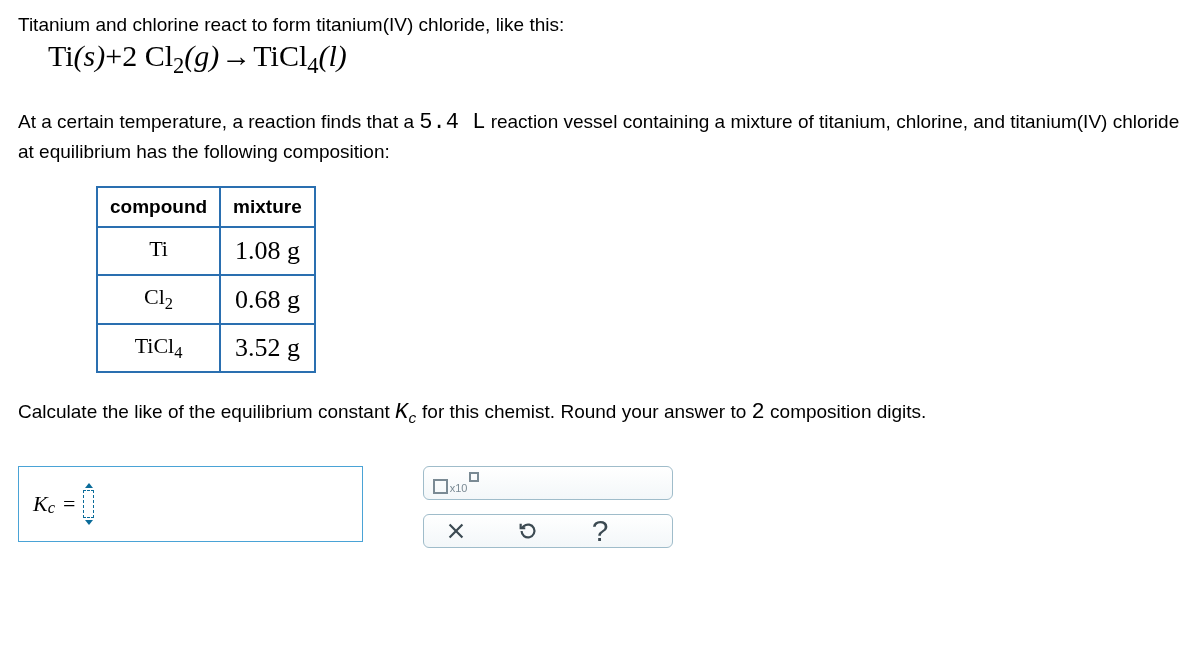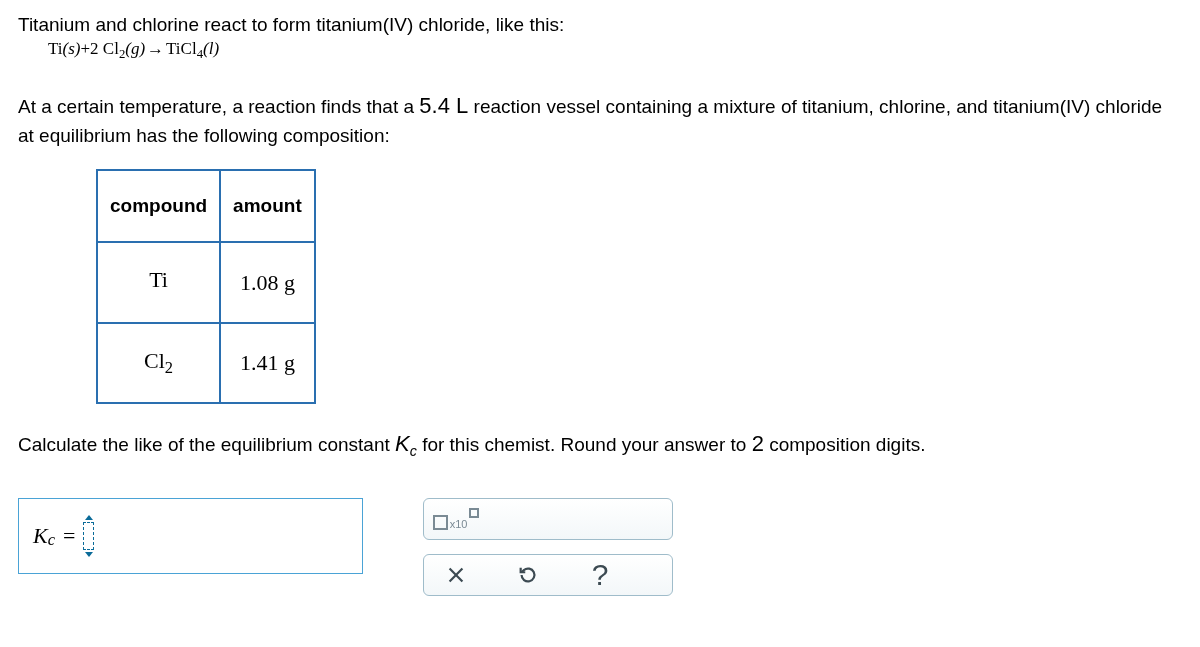--- a/index.html
+++ b/index.html
@@ -7,54 +7,54 @@
       font-family: Verdana, Geneva, sans-serif;
       font-size: 19px;
       color: #000;
       padding: 12px 18px;
       width: 1200px;
       background: #fff;
     }
     .intro { line-height: 1.4; }
     .equation {
       font-family: 'Times New Roman', serif;
-      font-size: 17px;
+      font-size: 30px;
       margin-left: 30px;
       margin-bottom: 28px;
     }
     .equation .arrow { display:inline-block; margin:0 2px; }
     .para { margin-bottom: 20px; line-height: 1.45; }
-    .num { font-family: Liberation Sans, sans-serif; font-size: 22px; }
+    .num { font-family: Liberation Mono, monospace; font-size: 22px; }
     .subnum { font-size: 0.75em; vertical-align: sub; }
     .ital { font-style: italic; }
 
     table.comp {
       border-collapse: collapse;
       margin-left: 78px;
       margin-bottom: 24px;
     }
     table.comp th, table.comp td {
       border: 2px solid #2a6fb0;
-      padding: 24px 12px;
+      padding: 8px 12px;
       text-align: center;
       font-size: 19px;
     }
     table.comp th {
       background: #fff;
       font-weight: bold;
       font-family: Verdana, sans-serif;
     }
     table.comp td.compound {
       font-family: 'Times New Roman', serif;
       font-size: 22px;
       min-width: 110px;
     }
     table.comp td.amount {
       font-family: 'Times New Roman', serif;
-      font-size: 22px;
+      font-size: 26px;
       min-width: 90px;
     }
 
     .kc-row { display: flex; align-items: flex-start; gap: 60px; margin-top: 36px; }
 
     .answer-box {
       border: 1px solid #4aa3d6;
       width: 345px;
       height: 76px;
       display: flex;
@@ -105,21 +105,21 @@
     .tool-row {
       border: 1px solid #9fbcca;
       border-radius: 6px;
       background: linear-gradient(#ffffff,#f3f7f9);
       display: flex;
       align-items: center;
       justify-content: flex-start;
       padding: 8px 14px;
       gap: 36px;
       min-width: 250px;
-      height: 42px;
+      height: 34px;
     }
     .tool-row.single { justify-content: flex-start; }
     .tool-btn {
       cursor: pointer;
       display: inline-flex;
       align-items: center;
       justify-content: center;
       width: 36px; height: 36px;
       color: #3c4a52;
     }
@@ -154,29 +154,33 @@
 </div>
 
 <p class="para">
   <span>At a certain temperature, a reaction finds that a </span><span class="num">5.4 L</span><span> reaction vessel containing a mixture of titanium, chlorine, and titanium(IV) chloride at equilibrium has the following composition:</span>
 </p>
 
 <table class="comp">
   <tbody>
       <tr>
     <th>compound</th>
-    <th>amount</th>
+    <th>mixture</th>
   </tr>
   <tr>
     <td class="compound"><span>Ti</span><span class="subnum"></span></td>
     <td class="amount">1.08 g</td>
   </tr>
   <tr>
     <td class="compound"><span>Cl</span><span class="subnum">2</span></td>
-    <td class="amount">1.41 g</td>
+    <td class="amount">0.68 g</td>
+  </tr>
+  <tr>
+    <td class="compound"><span>TiCl</span><span class="subnum">4</span></td>
+    <td class="amount">3.52 g</td>
   </tr>
 </tbody>
   </table>
 
 <p class="para">
   <span>Calculate the like of the equilibrium constant </span><span class="num ital">K</span><span class="num ital subnum">c</span><span> for this chemist. Round your answer to </span><span class="num">2</span><span> composition digits.</span>
 </p>
 
 <div class="kc-row">
   <div class="answer-box">

